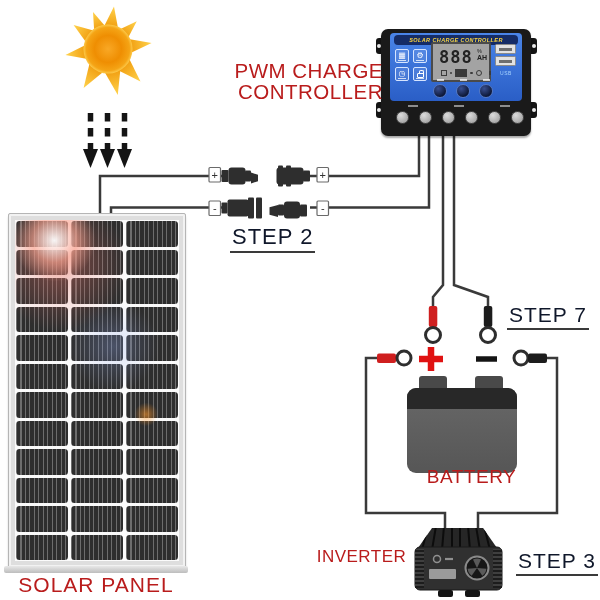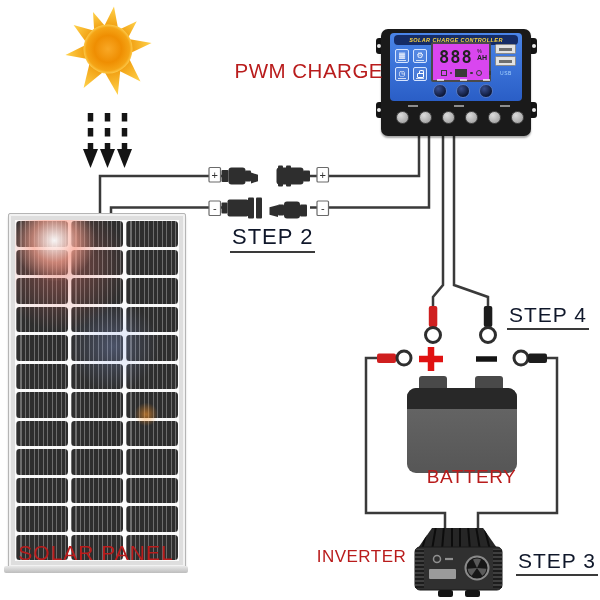--- a/index.html
+++ b/index.html
@@ -9,21 +9,21 @@
   svg{position:absolute;left:0;top:0;}
 
   
   .lbl{position:absolute;color:#b91c1c;letter-spacing:0.5px;}
   .pwm{left:228px;top:60px;width:155px;text-align:right;font-size:20.5px;line-height:21px;}
   .step{position:absolute;font-size:21px;color:#0f172a;border-bottom:2.5px solid #3a3a3a;
         padding:0 2px 1px 2px;letter-spacing:1px;}
   .step2{left:230px;top:224px;font-size:22px;}
   .step1{left:507px;top:303px;}
   .step3{left:516px;top:549px;text-align:center;}
-  .panel-lbl{left:6px;top:541px;width:180px;text-align:center;font-size:21px;letter-spacing:1px;}
+  .panel-lbl{left:6px;top:573px;width:180px;text-align:center;font-size:21px;letter-spacing:1px;}
   .batt-lbl{left:416px;top:466px;width:111px;text-align:center;font-size:19px;}
   .inv-lbl{left:313px;top:548px;width:97px;text-align:center;font-size:17px;line-height:17.5px;}
 
   
   .panel{left:8px;top:213px;width:176px;height:353px;background:#dedede;
          border:1px solid #b5b5b5;border-radius:2px;
          box-shadow:inset 0 0 0 2px #f2f2f2, 0 3px 2px rgba(0,0,0,.18);}
   .panel-lip{left:4px;top:566px;width:184px;height:7px;border-radius:2px;
              background:linear-gradient(180deg,#e8e8e8,#bdbdbd);}
   .panel-grid{position:absolute;left:6px;top:6px;right:6px;bottom:6px;background:#fbfbfb;
@@ -51,21 +51,21 @@
           color:#ffd83d;font-size:5.5px;font-weight:bold;font-style:italic;text-align:center;
           line-height:10px;letter-spacing:0.4px;}
   .icons{left:20px;top:21px;width:32px;height:32px;display:grid;
          grid-template-columns:14px 14px;grid-template-rows:14px 14px;gap:4px;}
   .ic{position:relative;border:1px solid #d5e4ff;border-radius:2px;background:rgba(255,255,255,.10);
       display:flex;flex-direction:column;align-items:center;justify-content:center;color:#fff;font-size:8px;line-height:8px;}
   .ic::after{content:"";position:absolute;bottom:1px;width:8px;height:1.5px;background:rgba(255,255,255,.75);}
   .lockb{width:7px;height:5px;border:1px solid #fff;border-radius:1px;margin-top:3px;position:relative;}
   .lockb::before{content:"";position:absolute;top:-4px;left:1px;width:3px;height:3px;
                  border:1px solid #fff;border-bottom:none;border-radius:2px 2px 0 0;}
-  .lcd{left:56px;top:14px;width:60px;height:40px;background:#d946ef;border:2px solid #4a4a4a;border-radius:2px;}
+  .lcd{left:56px;top:14px;width:60px;height:40px;background:#a3a3a3;border:2px solid #4a4a4a;border-radius:2px;}
   .lcd-digits{left:6px;top:3px;font-family:"DejaVu Sans Mono",monospace;font-weight:bold;
               font-size:17px;color:#222;letter-spacing:1px;}
   .lcd-units{left:44px;top:4px;color:#222;text-align:left;}
   .lcd-units .u1{position:static;display:block;font-size:5.5px;}
   .lcd-units .u2{position:static;display:block;font-size:7px;font-weight:bold;}
   .lcd-icons{left:0;right:0;bottom:3px;display:flex;justify-content:center;align-items:center;gap:3px;}
   .lcd-icons span{position:static;}
   .msq{width:6px;height:6px;border:1px solid #3a3a3a;}
   .mdot{width:2.5px;height:2.5px;background:#3a3a3a;border-radius:50%;}
   .mbatt{width:12px;height:8px;background:#3a3a3a;position:relative;}
@@ -347,21 +347,22 @@
 
 <div class="abs battery">
   <div class="cap" style="left:12px;"></div>
   <div class="cap" style="left:68px;"></div>
   <div class="bbody"></div>
   <div class="bband"></div>
 </div>
 
 <div class="lbl pwm">
   <div>PWM CHARGE</div>
+  <div>CONTROLLER</div>
 </div>
 <div class="step step2">STEP 2</div>
-<div class="step step1">STEP 4</div>
+<div class="step step1">STEP 7</div>
 <div class="step step3">STEP 3</div>
 <div class="lbl panel-lbl">SOLAR PANEL</div>
 <div class="lbl batt-lbl">BATTERY</div>
 <div class="lbl inv-lbl">
   <div>INVERTER</div>
 </div>
 
 </body></html>

